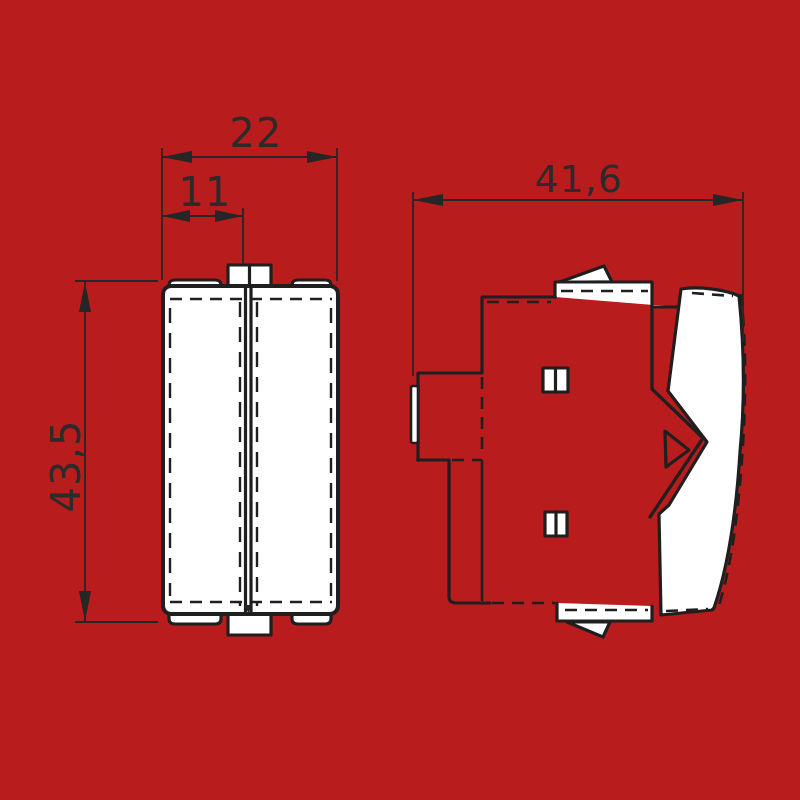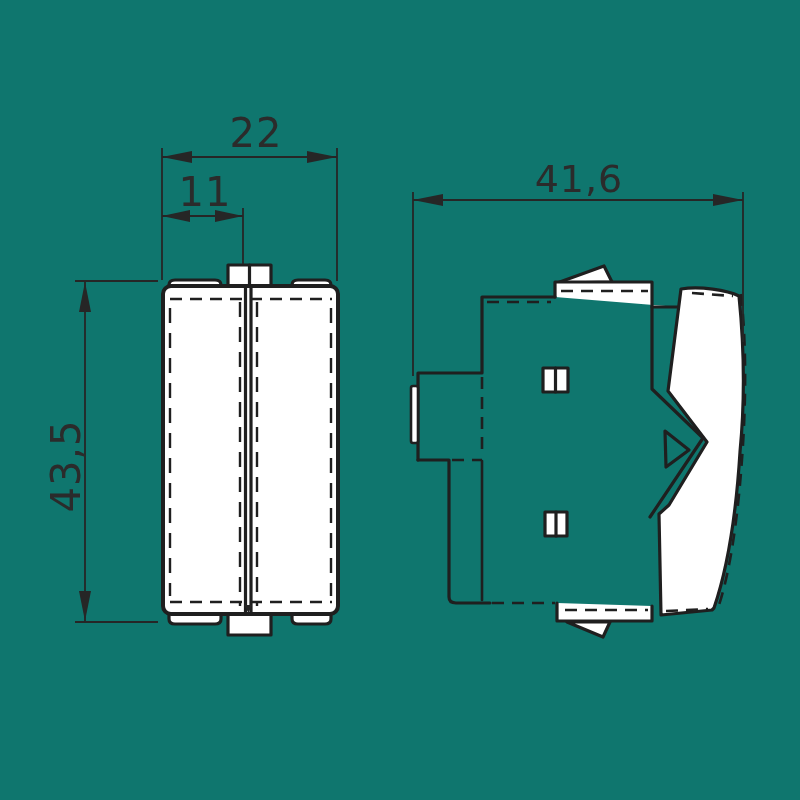--- a/index.html
+++ b/index.html
@@ -7,21 +7,21 @@
     padding: 0;
     width: 800px;
     height: 800px;
     background: #ffffff;
     font-family: "DejaVu Sans", sans-serif;
   }
   #stage {
     position: relative;
     width: 800px;
     height: 800px;
-    background: #0f766e;
+    background: #b91c1c;
     overflow: hidden;
   }
   svg { display: block; }
 
   
   .s  { stroke: #1f1f1f; stroke-width: 3.2; fill: none; stroke-linecap: round; stroke-linejoin: round; }
   .sT { stroke: #1f1f1f; stroke-width: 4;   fill: none; stroke-linecap: round; stroke-linejoin: round; }
   .s2 { stroke: #1f1f1f; stroke-width: 2.6; fill: none; stroke-linecap: round; stroke-linejoin: round; }
   .fw { fill: #ffffff; }
   

